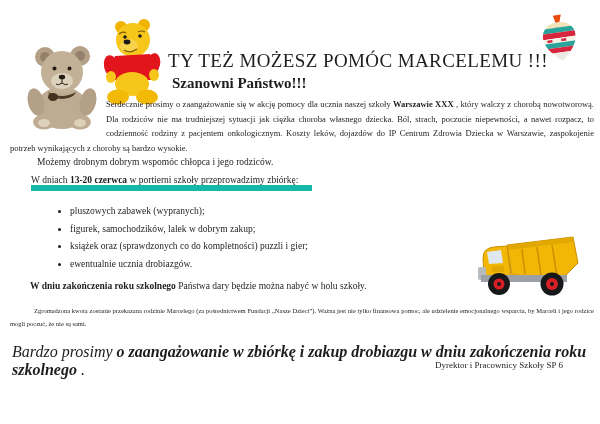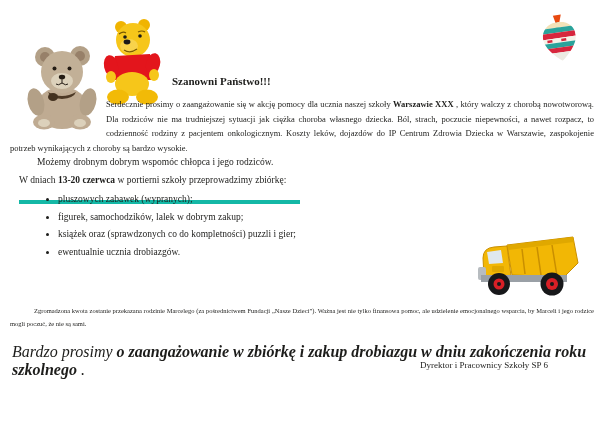--- a/index.html
+++ b/index.html
@@ -12,53 +12,54 @@
     overflow:hidden;
   }
   .abs{position:absolute;}
   .doc-title{
     left:168px;top:50px;
     font-size:19px;letter-spacing:.4px;
     white-space:nowrap;font-weight:400;
   }
   .salutation{
     left:172px;top:75px;
-    font-size:11px;font-weight:bold;
+    font-size:15px;font-weight:bold;
   }
   .intro{
     left:10px;top:97px;width:584px;
     font-size:8.5px;line-height:14.5px;
     text-align:justify;
   }
   .img-spacer{float:left;width:96px;height:31px;}
   .gesture{left:37px;top:157px;font-size:9.5px;}
   .collection-heading{
     left:19px;top:175px;font-size:9.5px;
   }
   .collection-heading .ul-wrap{
-    border-bottom:4px solid #14b8a6;
-    padding-right:14px;padding-bottom:15px;
+    border-bottom:6px solid #14b8a6;
+    padding-right:14px;padding-bottom:0;
     display:inline-block;
+    margin-left:12px;
   }
   .donations{
     left:40px;top:190px;width:420px;
-    margin:4px;padding:0 0 0 14px;
+    margin:16px;padding:0 0 0 14px;
     font-size:9.5px;
   }
   .donations li{margin:0 0 7px 0;line-height:10.5px;}
   .finale{left:30px;top:281px;font-size:9.5px;}
   .fund-note{
     left:10px;top:304px;width:584px;
     font-size:6.5px;line-height:13px;
     text-align:justify;text-indent:24px;
   }
   .closing{left:12px;top:343px;font-size:16px;font-style:italic;}
   .signature{
     left:420px;top:357px;width:158px;
-    font-size:9px;line-height:17px;
+    font-size:9px;text-align:center;line-height:17px;
   }
   .b{font-weight:bold;}
   svg{display:block;}
 </style>
 </head>
 <body>
 
 <div class="page">
 
   <div class="abs" style="left:18px;top:42px;width:97px;height:88px;">
@@ -143,20 +144,21 @@
       <rect x="14" y="50" width="86" height="7" fill="#9aa0a6"></rect>
       <circle cx="32" cy="59" r="11" fill="#17181a"></circle>
       <circle cx="32" cy="59" r="5.5" fill="#d81f26"></circle>
       <circle cx="32" cy="59" r="2" fill="#17181a"></circle>
       <circle cx="85" cy="59" r="11.5" fill="#17181a"></circle>
       <circle cx="85" cy="59" r="6" fill="#d81f26"></circle>
       <circle cx="85" cy="59" r="2" fill="#17181a"></circle>
     </svg>
   </div>
 
+  <div class="abs doc-title">TY TEŻ MOŻESZ POMÓC MARCELEMU !!!</div>
 
   <div class="abs salutation">Szanowni Państwo!!!</div>
 
   <div class="abs intro">
     <span class="img-spacer"></span>
     <span>Serdecznie prosimy o zaangażowanie się w akcję pomocy dla ucznia naszej szkoły </span>
     <span class="b">Warszawie XXX</span>
     <span>, który walczy z chorobą nowotworową. Dla rodziców nie ma trudniejszej sytuacji jak ciężka choroba własnego dziecka. Ból, strach, poczucie niepewności, a nawet rozpacz, to codzienność rodziny z pacjentem onkologicznym. Koszty leków, dojazdów do IP Centrum Zdrowia Dziecka w Warszawie, zaspokojenie potrzeb wynikających z choroby są bardzo wysokie.</span>
   </div>
 
@@ -170,20 +172,24 @@
     </span>
   </div>
 
   <ul class="abs donations">
     <li>pluszowych zabawek (wypranych);</li>
     <li>figurek, samochodzików, lalek w dobrym zakup;</li>
     <li>książek oraz (sprawdzonych co do kompletności) puzzli i gier;</li>
     <li>ewentualnie ucznia drobiazgów.</li>
   </ul>
 
+  <div class="abs finale">
+    <span class="b">W dniu zakończenia roku szkolnego</span>
+    <span> Państwa dary będzie można nabyć w holu szkoły.</span>
+  </div>
 
   <div class="abs fund-note">Zgromadzona  kwota  zostanie przekazana rodzinie Marcelego (za pośrednictwem Fundacji  „Nasze Dzieci”). Ważna jest nie tylko finansowa pomoc, ale udzielenie emocjonalnego wsparcia, by Marceli i jego rodzice mogli poczuć, że nie są sami.</div>
 
   <div class="abs closing">
     <span>Bardzo prosimy  </span>
     <span class="b">o zaangażowanie w zbiórkę i zakup drobiazgu w dniu zakończenia roku szkolnego</span>
     <span>.</span>
   </div>
 
   <div class="abs signature">

